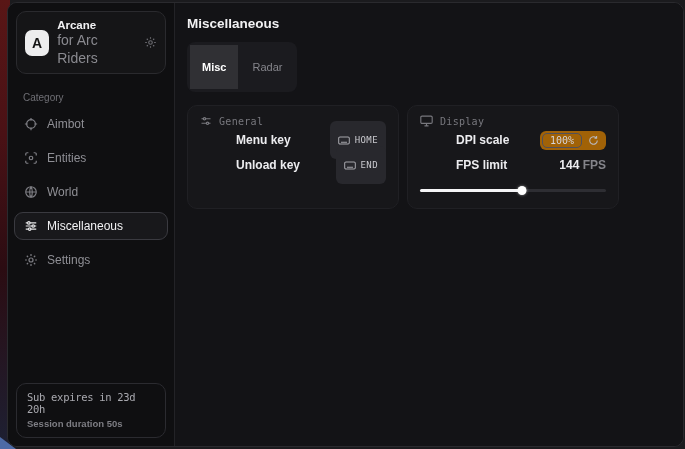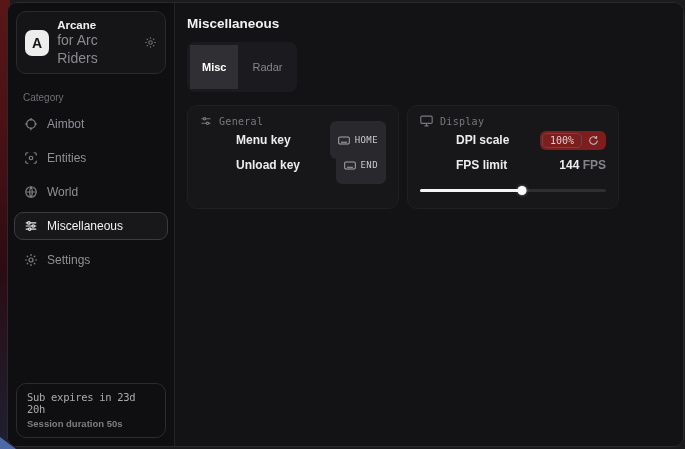--- a/index.html
+++ b/index.html
@@ -66,21 +66,21 @@
     border-radius:6px; padding:14px 8px; color:#c9c9ce; cursor:pointer;
     font-family:"DejaVu Sans Mono", monospace; font-size:9px; letter-spacing:0.4px; }
   .key-pill .kicon { display:flex; color:#a5a5ab; }
 
   .crosshair-controls { display:flex; align-items:center; gap:9px; }
   .mini-gear { color:#8a8a90; display:flex; cursor:pointer; }
   .swatch { width:12px; height:12px; border-radius:3px; cursor:pointer; }
   .checkbox { width:14px; height:14px; border:1.5px solid #96969c; border-radius:4.5px;
     background:transparent; cursor:pointer; }
 
-  .dpi-pill { display:inline-flex; align-items:center; gap:6px; background:#7f1d1d;
+  .dpi-pill { display:inline-flex; align-items:center; gap:6px; background:#a16207;
     border-radius:6px; padding:2px 7px 2px 2px; }
   .dpi-value { border:1px solid #50505a; border-radius:5px; padding:1px 7px;
     font-family:"DejaVu Sans Mono", monospace; font-size:10px; color:#d6d6db; }
   .reset-icon { color:#b8b8be; display:flex; cursor:pointer; }
 
   .fps-value-wrap { font-size:12px; font-weight:bold; }
   .fps-number { color:#ececef; }
   .fps-unit { color:#84848a; }
 
   .slider { position:relative; margin-top:8px; height:10px; cursor:pointer; }

